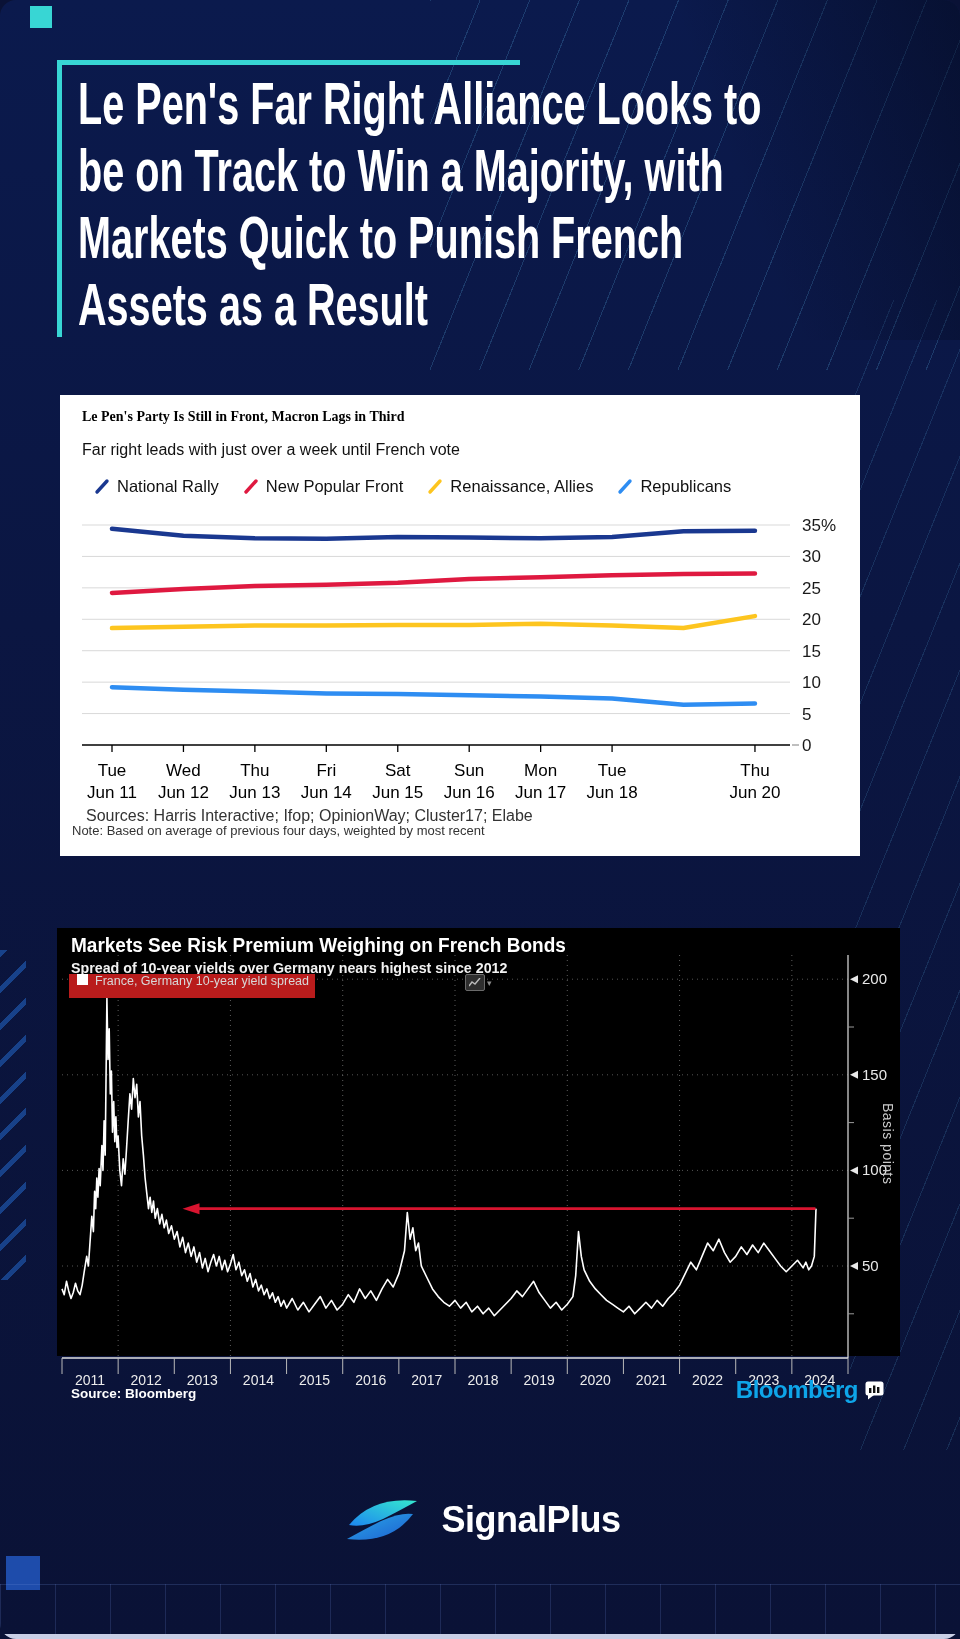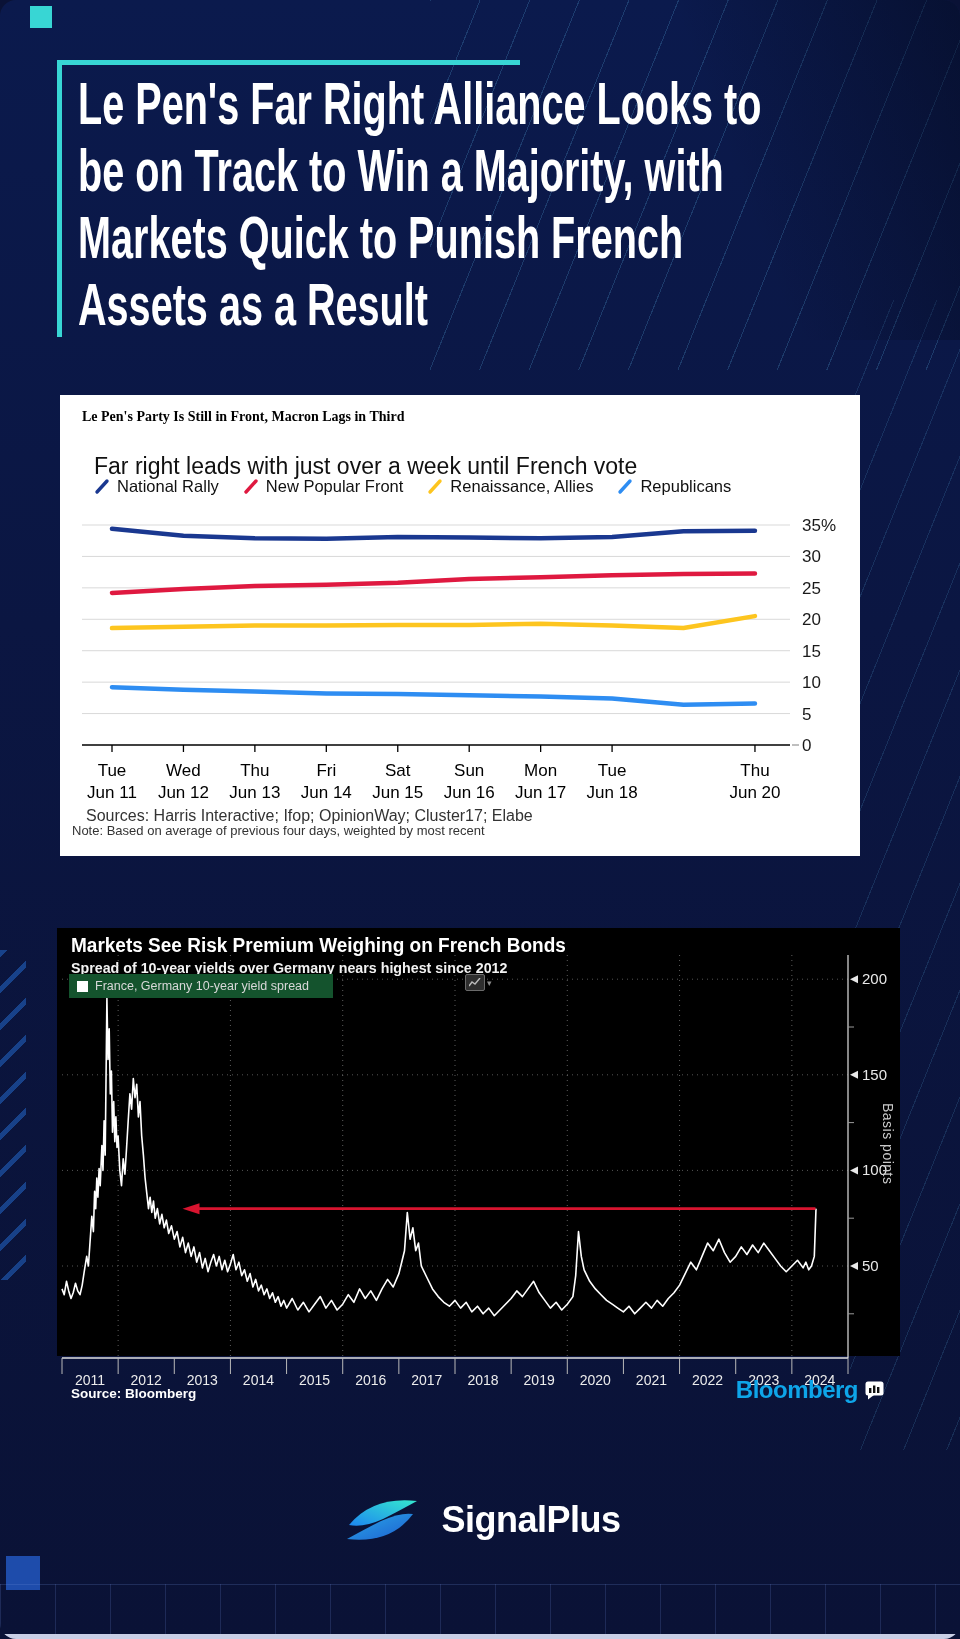--- a/index.html
+++ b/index.html
@@ -26,36 +26,36 @@
   
   .headline-topbar{position:absolute;left:57px;top:60px;width:463px;height:5px;background:#38d6d4;}
   .headline-leftbar{position:absolute;left:57px;top:60px;width:5px;height:277px;background:#38d6d4;}
   .headline-text{position:absolute;left:78px;top:70px;width:1450px;
     transform:scaleX(.66);transform-origin:left top;
     font-size:60px;line-height:67px;font-weight:700;color:#fff;letter-spacing:0;}
 
   
   .poll-panel{position:absolute;left:60px;top:395px;width:800px;height:461px;background:#ffffff;}
   .poll-title{position:absolute;left:22px;top:14px;margin:0;font-size:14px;font-weight:700;color:#000;font-family:Liberation Serif, serif;}
-  .poll-sub{position:absolute;left:22px;top:46px;margin:12px;font-size:23px;color:#111;font-weight:400;}
+  .poll-sub{position:absolute;left:22px;top:46px;margin:0;font-size:16px;color:#111;font-weight:400;}
   .poll-legend{position:absolute;left:34px;top:82px;display:flex;gap:24px;align-items:center;}
   .poll-legend .li{display:flex;align-items:center;}
   .poll-legend .lbl{font-size:16.5px;color:#111;margin-left:7px;}
   #poll-svg{position:absolute;left:0;top:0;width:800px;height:461px;}
   .poll-sources{position:absolute;left:22px;top:408px;margin:4px;font-size:16px;color:#333;}
   .poll-note{position:absolute;left:12px;top:428px;margin:0;font-size:13px;color:#333;}
 
   
   .bond-panel{position:absolute;left:57px;top:928px;width:843px;height:428px;background:#000;}
   .bond-title{position:absolute;left:14px;top:6px;margin:0;font-size:20px;font-weight:700;color:#fff;
     transform:scaleX(.95);transform-origin:left top;white-space:nowrap;}
   .bond-sub{position:absolute;left:14px;top:31px;margin:0;font-size:15px;font-weight:700;color:#f2f2f2;
     transform:scaleX(.95);transform-origin:left top;white-space:nowrap;}
-  .bond-legend{position:absolute;left:12px;top:46px;height:24px;display:flex;align-items:center;
-    background:#14532d;padding:0 24px 0 8px;}
+  .bond-legend{position:absolute;left:12px;top:46px;height:24px;display:flex;
+    background:#b91c1c;padding:0 6px 0 8px;}
   .bond-legend .sq{width:11px;height:11px;background:#fff;margin-right:7px;}
   .bond-legend .lbl{font-size:12.5px;color:#d8d8d8;}
   .bond-tool{position:absolute;left:408px;top:46px;display:flex;align-items:center;cursor:pointer;}
   .bond-tool .box{width:18px;height:15px;background:#2e2e2e;border:1px solid #6a6a6a;border-radius:2px;
     display:flex;align-items:center;justify-content:center;}
   .bond-tool .caret{color:#8a8a8a;font-size:9px;margin-left:2px;}
   #bond-svg{position:absolute;left:0;top:0;width:843px;height:487px;}
   .bond-ylabel{position:absolute;right:4px;top:175px;writing-mode:vertical-rl;
     font-size:14px;color:#c9c9c9;letter-spacing:.5px;}
   .bond-source{position:absolute;left:14px;top:458px;font-size:13.5px;font-weight:700;color:#fff;}

